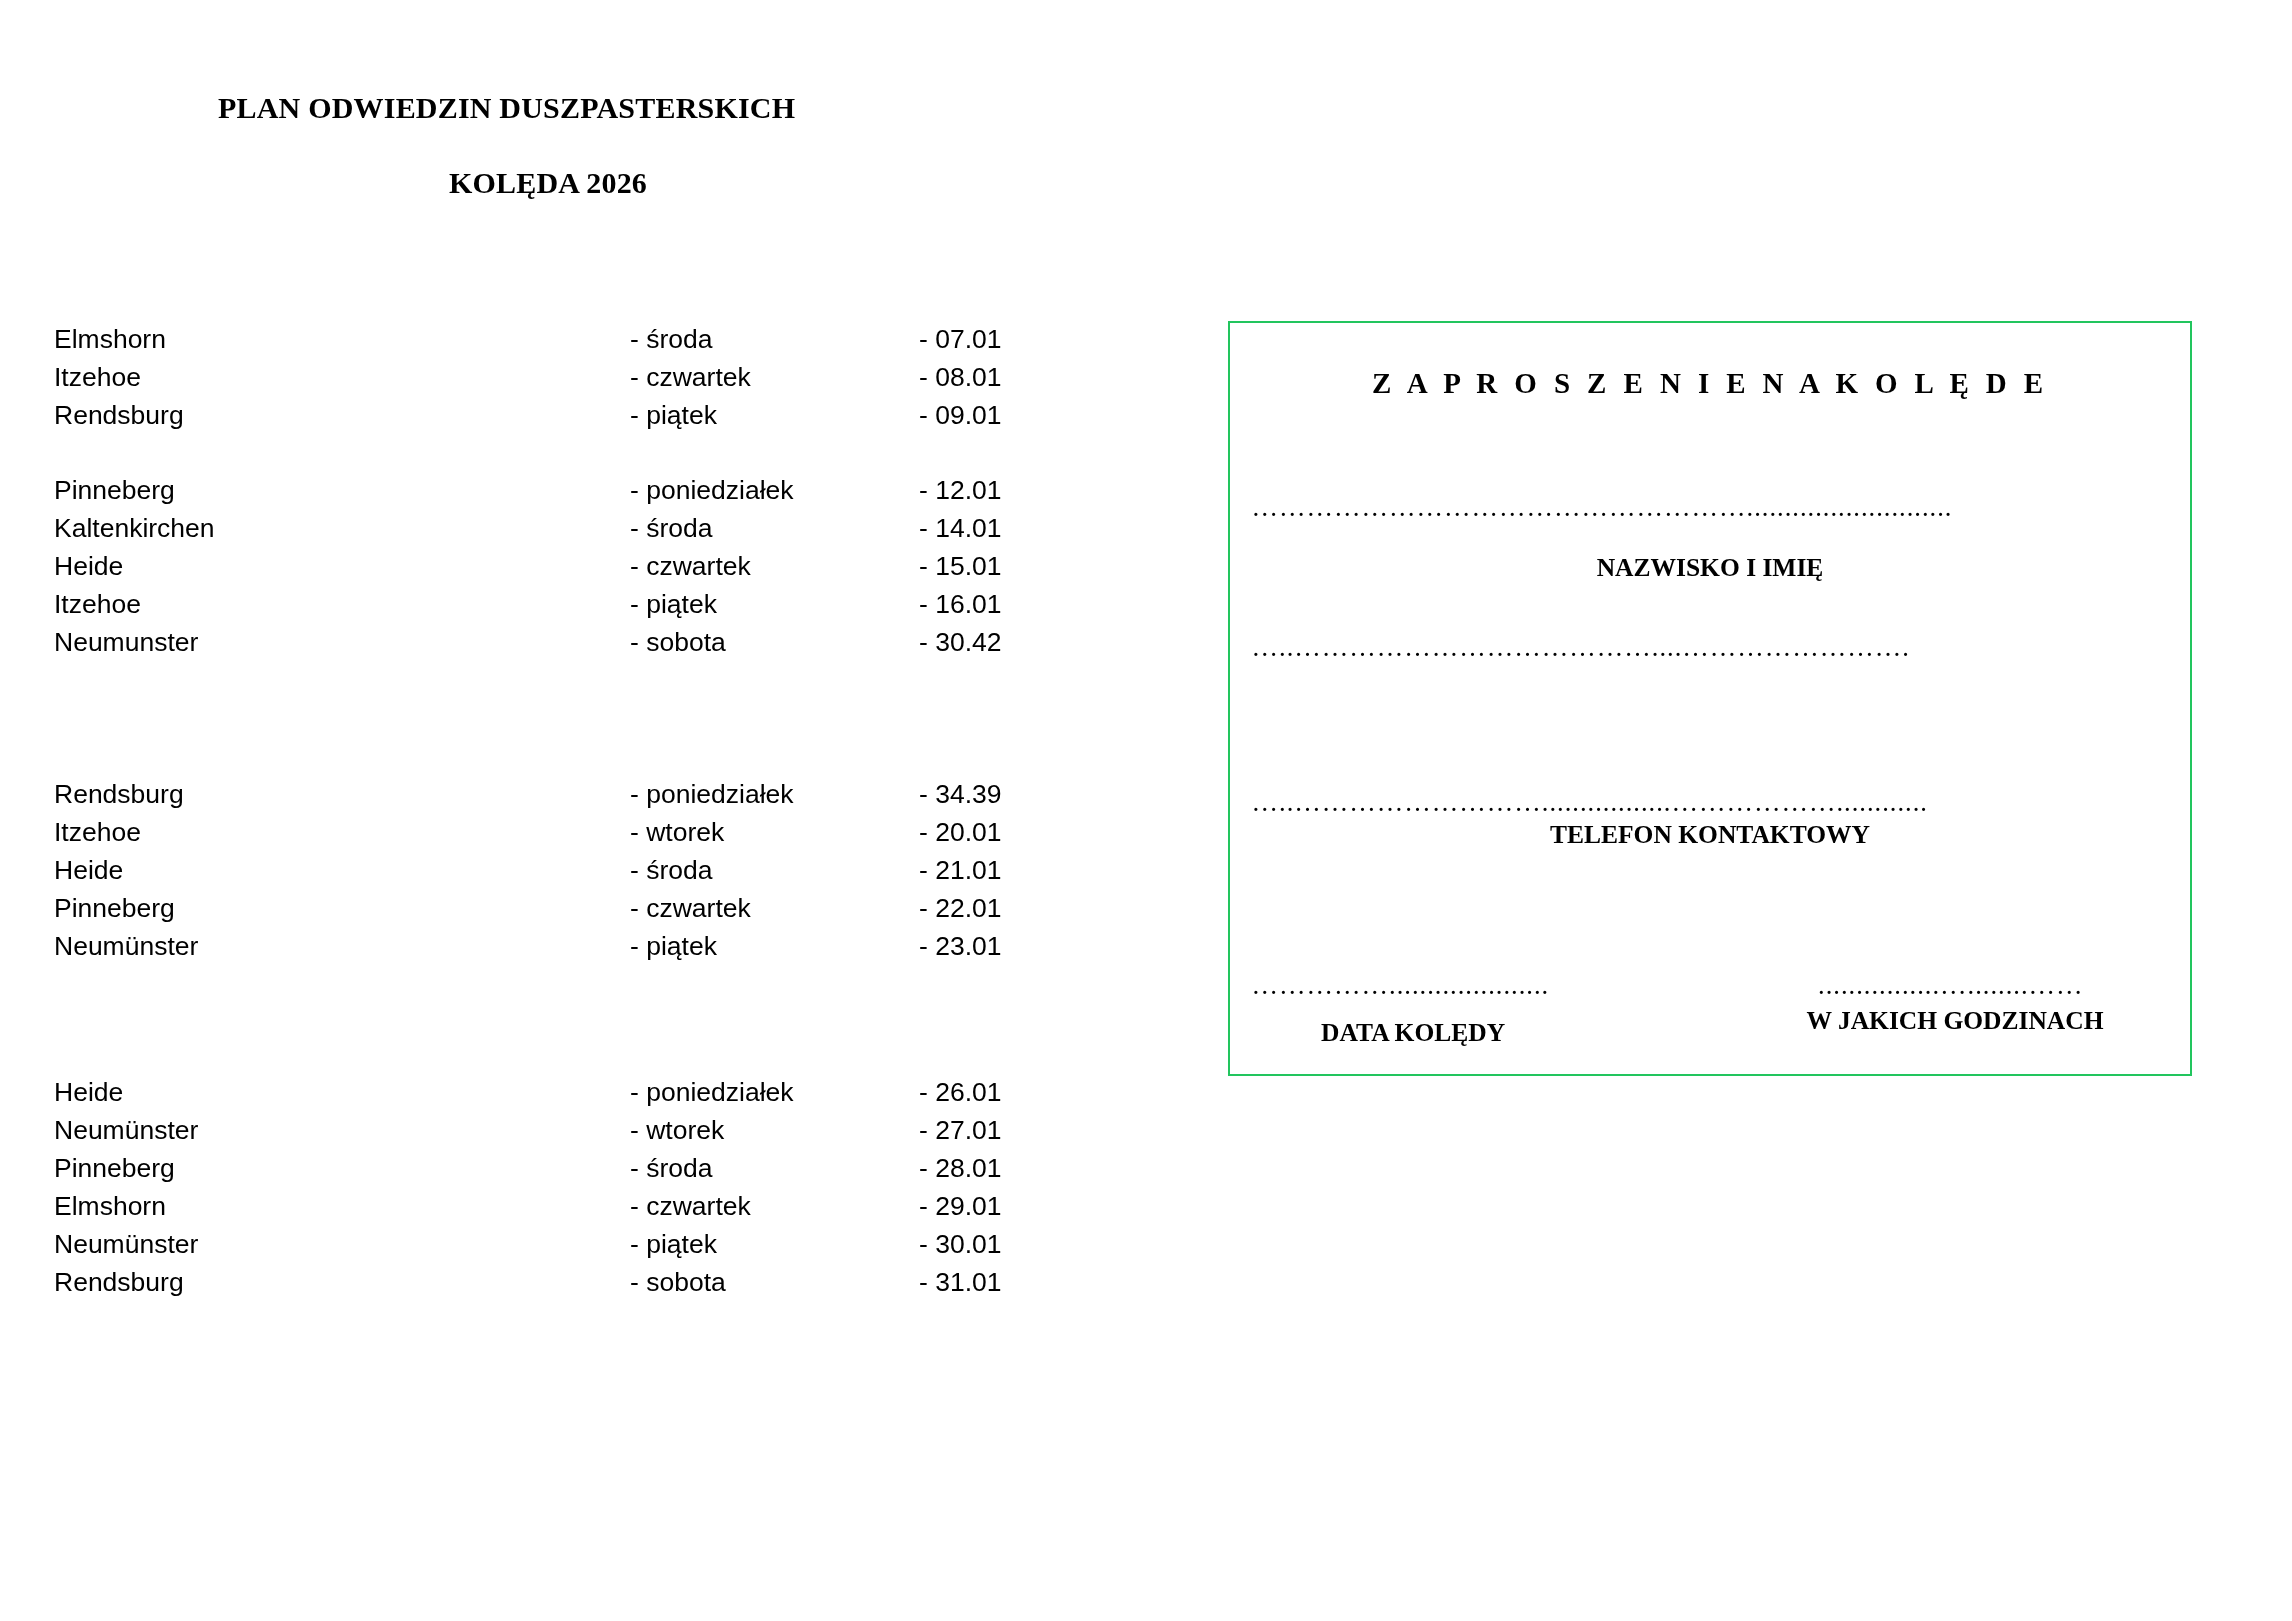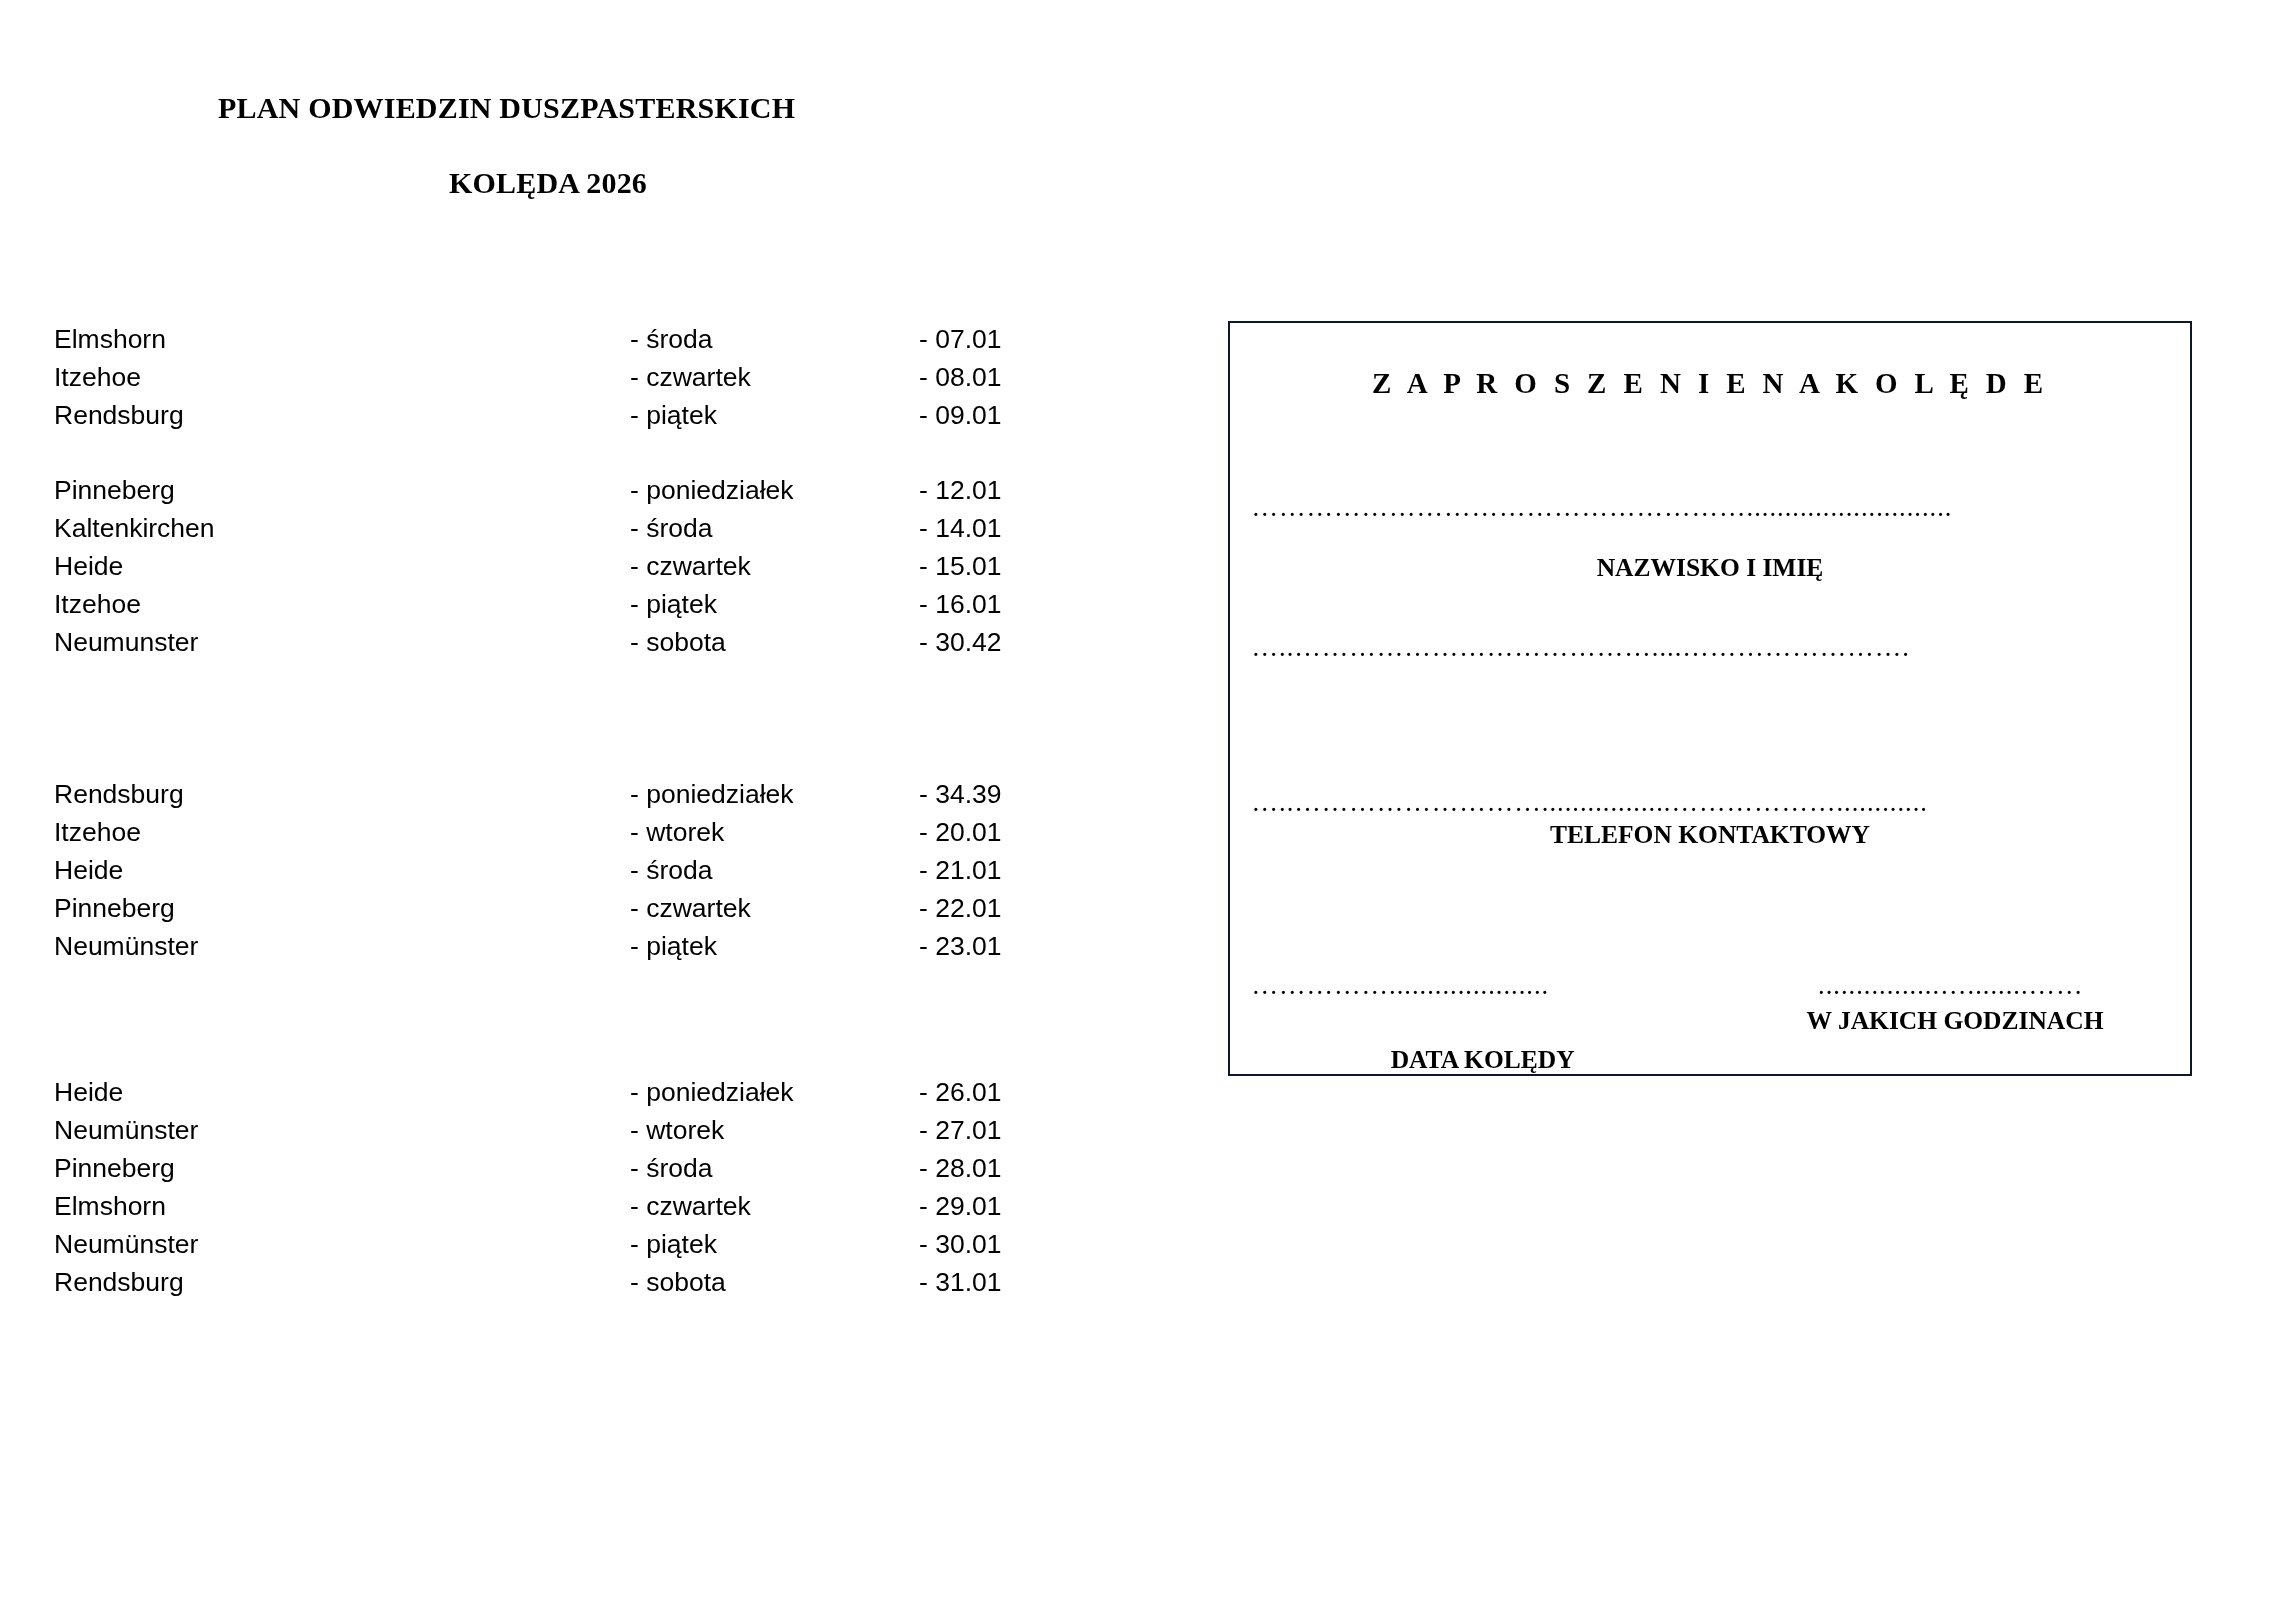--- a/index.html
+++ b/index.html
@@ -82,21 +82,21 @@
   .gap-lg { height: 114px; }
   .gap-xl { height: 108px; }
 
   
   .invite {
     position: absolute;
     left: 1228px;
     top: 321px;
     width: 964px;
     height: 755px;
-    border: 2px solid #0f172a;
+    border: 2px solid #22c55e;
     box-sizing: border-box;
     font-family: "Liberation Serif", serif;
   }
   .invite-title {
     position: absolute;
     top: 44px;
     left: 0;
     width: 100%;
     text-align: center;
     font-weight: bold;
@@ -126,21 +126,21 @@
   .dots-name  { left: 21.6px;  top: 169px; width: 784px; }
   .lbl-name   { left: 0;     top: 201px; width: 100%; margin-top: 29px; }
 
   .dots-addr  { left: 21.6px;  top: 309px; width: 784px; }
   .lbl-addr   { left: 0;     top: 341px; width: 100%; }
 
   .dots-phone { left: 21.6px;  top: 464px; width: 784px; }
   .lbl-phone  { left: 0;     top: 497px; width: 100%; }
 
   .dots-date  { left: 21.6px;  top: 647px; width: 323px; }
-  .lbl-date   { left: 21.6px;  top: 722px; width: 323px; text-align: right; }
+  .lbl-date   { left: 21.6px;  top: 695px; width: 323px; text-align: center; }
 
   .dots-hours { left: 588px; top: 647px; width: 265px; }
   .lbl-hours  { left: 529px; top: 683px; width: 392px; text-align: center; }
 
 </style>
 </head>
 <body>
 
 <div class="page">
 

